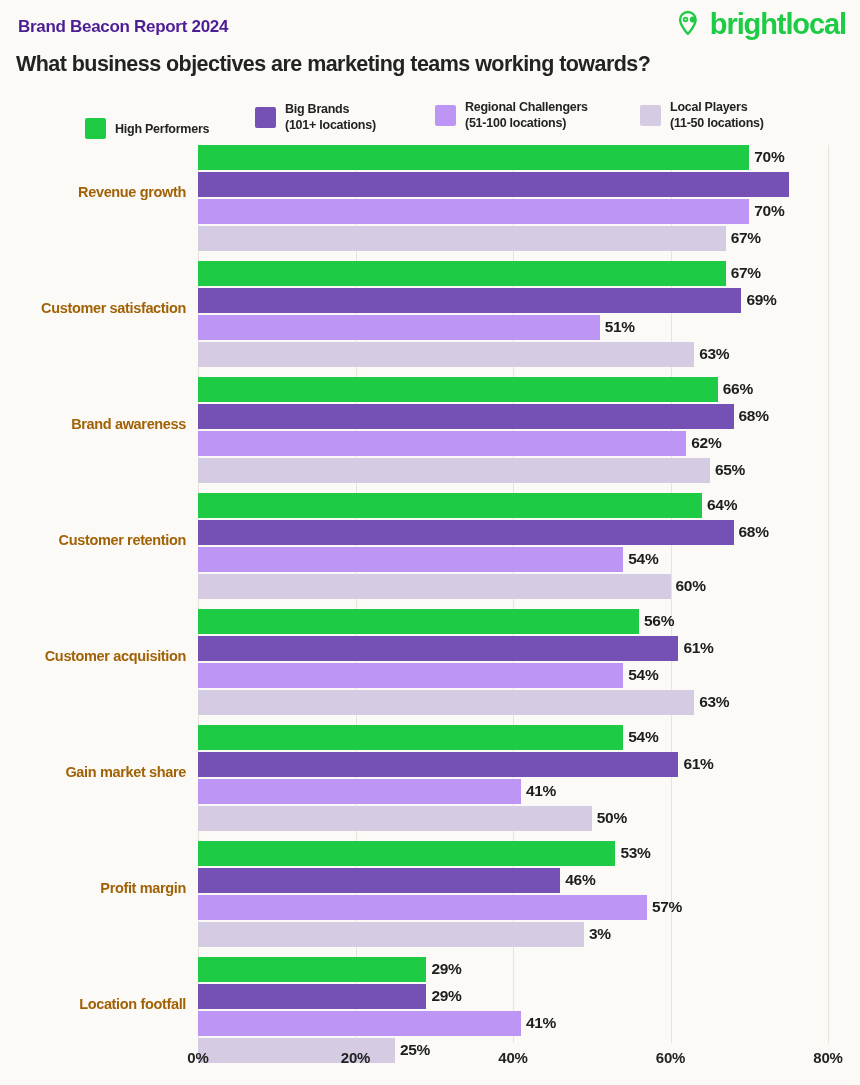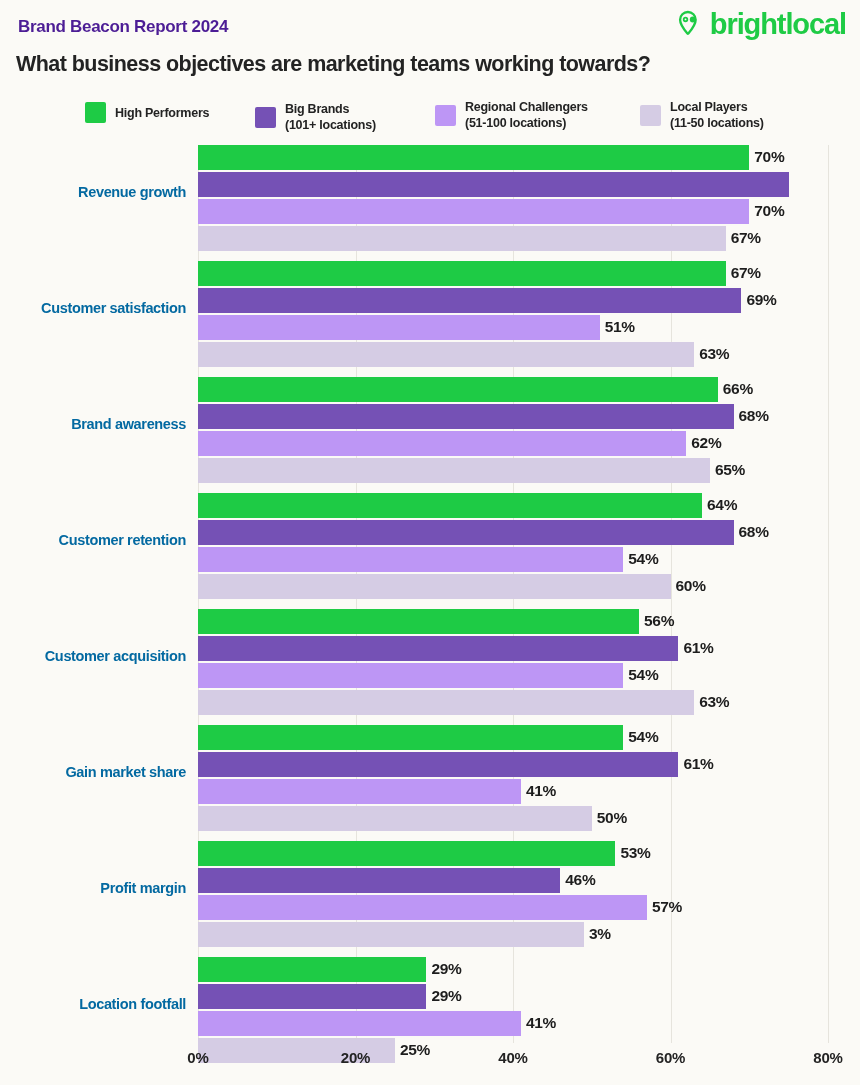--- a/index.html
+++ b/index.html
@@ -70,21 +70,21 @@
     top: 98px;
     width: 760px;
     height: 34px;
   }
   .legend-item {
     position: absolute;
     display: flex;
     align-items: center;
     gap: 9px;
   }
-  .legend-item.i0 { left: 0px;   top: 4px; }
+  .legend-item.i0 { left: 0px;   top: 20px; }
   .legend-item.i1 { left: 170px; top: 3px; }
   .legend-item.i2 { left: 350px; top: 1px; }
   .legend-item.i3 { left: 555px; top: 1px; }
   .legend-swatch {
     width: 21px;
     height: 21px;
     border-radius: 2px;
     flex: 0 0 auto;
   }
   .legend-text {
@@ -130,21 +130,21 @@
     height: 105px;
   }
   .cat-label {
     position: absolute;
     left: 0;
     width: 186px;
     text-align: right;
     font-size: 14.5px;
     font-weight: 700;
     letter-spacing: -0.35px;
-    color: #0369a1;
+    color: #a16207;
     top: 40px;
     line-height: 1.1;
   }
   .bar-row {
     position: absolute;
     left: 198px;
     height: 24px;
     display: flex;
     align-items: center;
   }

